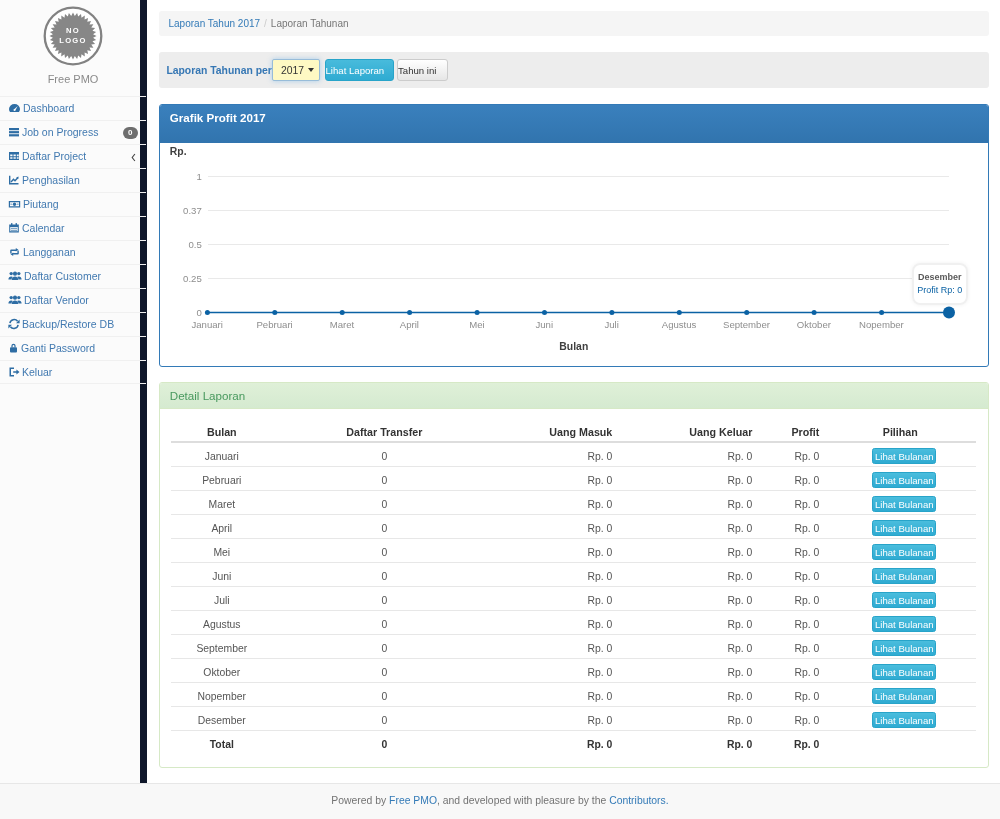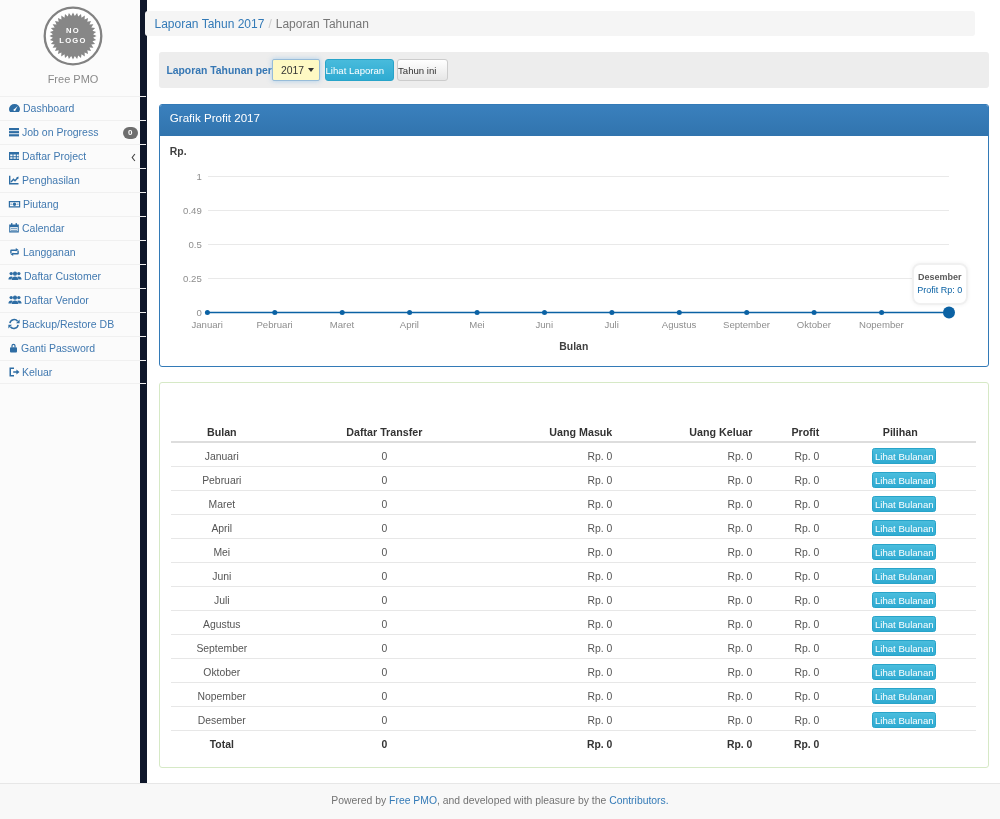--- a/index.html
+++ b/index.html
@@ -12,38 +12,38 @@
 #brand { position:absolute; left:0; top:73px; width:146px; text-align:center; font-size:11px; color:#8a8a8a; }
 #menu { position:absolute; left:0; top:96px; width:146px; list-style:none; }
 #menu li { border-top:1px solid #f0f0f0; height:24px; position:relative; }
 #menu li:last-child { border-bottom:1px solid #f0f0f0; }
 #menu li a { display:block; height:23px; line-height:23px; padding-left:8px; color:#4179b0; font-size:10.5px; white-space:nowrap; }
 #menu li svg { vertical-align:-2px; margin-right:2px; }
 .badge0 { position:absolute; right:8px; top:6px; width:15.5px; height:11.5px; border-radius:7px; background:#6e6e6e; color:#fff; font-size:8px; font-weight:bold; text-align:center; line-height:11.5px; }
 .chev { position:absolute; right:8px; top:6px; }
 
 
-#crumb { position:absolute; left:145px; top:11px; width:830px; height:25px; background:#f5f5f5; border-radius:3px; line-height:26px; padding-left:9.5px; font-size:12px; }
+#crumb { position:absolute; left:159px; top:11px; width:830px; height:25px; background:#f5f5f5; border-radius:3px; line-height:26px; padding-left:9.5px; font-size:10px; }
 #crumb a { color:#337ab7; }
 #crumb .sep { color:#ccc; padding:0 4px; }
 #crumb .act { color:#777; }
 
 
 #bar2 { position:absolute; left:159px; top:52px; width:830px; height:36px; background:#ededed; border-radius:3px; }
 #bar2 .lbl { position:absolute; left:7.4px; top:0; line-height:37px; font-weight:bold; color:#3677b4; font-size:10.4px; }
 #sel { position:absolute; left:113px; top:7px; width:48px; height:22px; background:#fef9c3; border:1px solid #97bcd9; border-radius:2px; box-shadow:0 0 5px rgba(102,175,233,.5); font-size:10.4px; color:#333; line-height:21px; padding-left:8px; }
 #sel .arr { position:absolute; right:5px; top:8px; width:0; height:0; border-left:3.5px solid transparent; border-right:3.5px solid transparent; border-top:4px solid #333; }
 .btn { display:inline-block; text-align:left; border-radius:3px; font-size:9.6px; }
 #btn-lihat { position:absolute; left:165.5px; top:7px; width:69px; height:22px; line-height:21px; color:#fff; background:linear-gradient(#48bbdc,#2fabd2); border:1px solid #28a4c9; }
 #btn-tahun { position:absolute; left:238px; top:7px; width:51px; height:22px; line-height:21px; color:#333; background:linear-gradient(#fff,#e6e6e6); border:1px solid #ccc; }
 
 
 .panel { position:absolute; left:158.8px; width:830px; background:#fff; border-radius:3px; }
 #panel-chart { top:103.5px; height:263px; border:1px solid #337ab7; }
-#panel-chart .hd { height:31px; background:linear-gradient(#3a80bd,#3174ae); border-radius:2px 2px 0 0; color:#fff; font-size:11.6px; line-height:26px; padding-left:10px; }
+#panel-chart .hd { height:38px; background:linear-gradient(#3a80bd,#3174ae); border-radius:2px 2px 0 0; color:#fff; font-size:11.6px; line-height:26px; padding-left:10px;font-weight:bold; }
 #panel-table { top:382px; height:385.5px; border:1px solid #d6e9c6; }
 #panel-table .hd { height:26px; background:linear-gradient(#dff0d8,#d5ead0); border-bottom:1px solid #d6e9c6; border-radius:2px 2px 0 0; color:#48995e; font-size:11.6px; line-height:25px; padding-left:10px; }
 
 
 #chart { position:absolute; left:0; top:0; width:828px; height:236px; }
 #chart .rp { position:absolute; left:10px; top:41px; font-weight:bold; font-size:10.4px; color:#404040; }
 .gline { position:absolute; height:1px; background:#e9e9e9; }
 .ylab { position:absolute; width:38px; text-align:right; font-size:9.6px; color:#8e8e8e; }
 .xlab { position:absolute; width:60px; margin-left:-30px; text-align:center; font-size:9.6px; color:#8e8e8e; top:214px; }
 #chart .bulan { position:absolute; left:0; width:828px; text-align:center; top:236px; font-weight:bold; font-size:10.4px; color:#404040; }
@@ -181,21 +181,21 @@
 
 <div class="panel" id="panel-chart">
   <div class="hd">Grafik Profit 2017</div>
   <div id="chart">
     <div class="rp">Rp.</div>
     <div class="gline" style="left:48px;top:71px;width:741px;"></div>
     <div class="gline" style="left:48px;top:105px;width:741px;"></div>
     <div class="gline" style="left:48px;top:139px;width:741px;"></div>
     <div class="gline" style="left:48px;top:173px;width:741px;"></div>
     <div class="ylab" style="left:4px;top:66px;">1</div>
-    <div class="ylab" style="left:4px;top:100px;">0.49</div>
+    <div class="ylab" style="left:4px;top:100px;">0.37</div>
     <div class="ylab" style="left:4px;top:134px;">0.5</div>
     <div class="ylab" style="left:4px;top:168px;">0.25</div>
     <div class="ylab" style="left:4px;top:202px;">0</div>
     <svg style="position:absolute;left:0;top:0;" width="828" height="236">
       <line x1="47.4" y1="207.5" x2="788.8" y2="207.5" stroke="#0b62a4" stroke-width="1.7"></line>
       <circle cx="47.4" cy="207.5" r="2.5" fill="#0b62a4"></circle>
       <circle cx="114.8" cy="207.5" r="2.5" fill="#0b62a4"></circle>
       <circle cx="182.2" cy="207.5" r="2.5" fill="#0b62a4"></circle>
       <circle cx="249.6" cy="207.5" r="2.5" fill="#0b62a4"></circle>
       <circle cx="317.1" cy="207.5" r="2.5" fill="#0b62a4"></circle>
@@ -220,20 +220,21 @@
     <div class="xlab" style="left:721.6px;">Nopember</div>
     <div class="bulan">Bulan</div>
     <div id="tooltip">
         <div class="t1">Desember</div>
         <div class="t2">Profit Rp: 0</div>
       </div>
   </div>
 </div>
 
 <div class="panel" id="panel-table">
+  <div class="hd">Detail Laporan</div>
   <table id="tbl">
     <colgroup>
         <col style="width:101px">
         <col style="width:224px">
         <col style="width:121px">
         <col style="width:140px">
         <col style="width:67px">
         <col style="width:152px">
       </colgroup>
     <thead>

